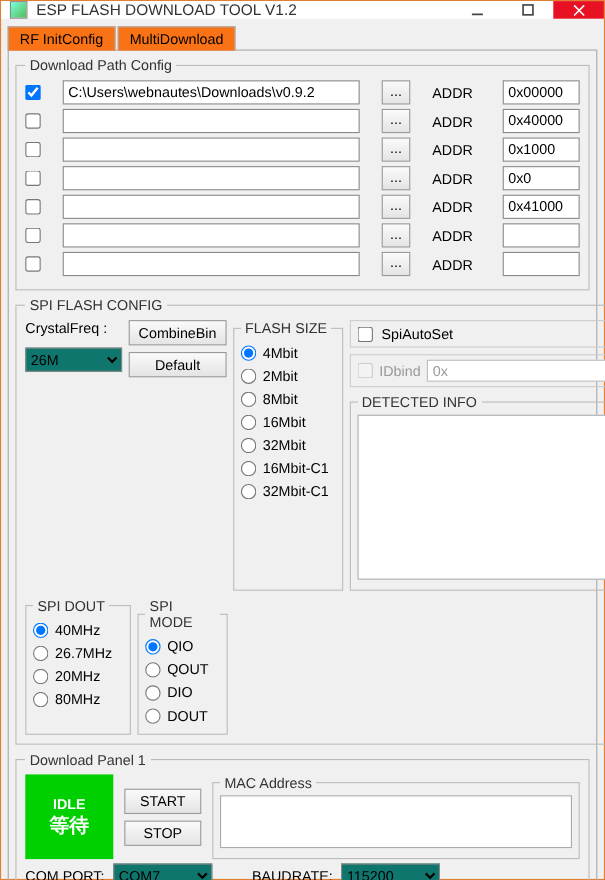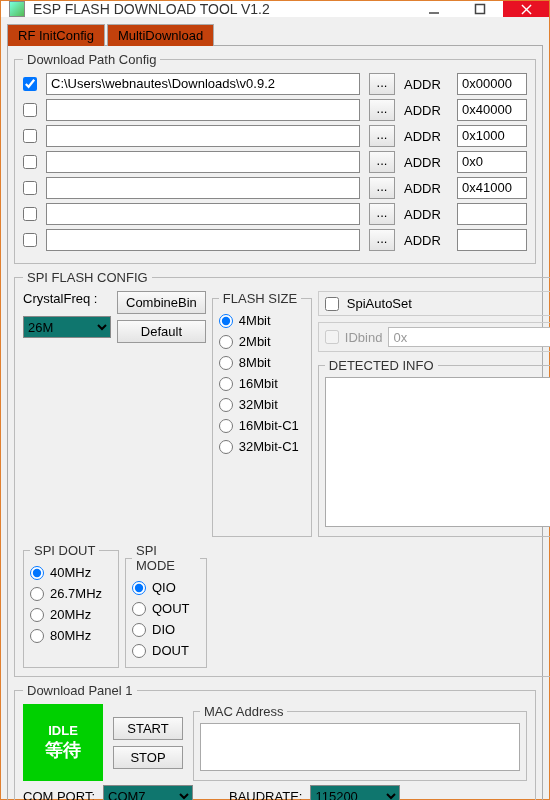--- a/index.html
+++ b/index.html
@@ -8,26 +8,26 @@
   .titlebar { height: 30px; background: #fff; display: flex; align-items: center; }
   .titlebar .icon { width: 16px; height: 16px; margin: 0 8px; border: 1px solid #888; background: linear-gradient(135deg,#7fd,#5b5); }
   .titlebar .title { flex: 1; font-size: 14px; color: #333; }
   .winbtns { display: flex; height: 100%; }
   .winbtn { width: 46px; display:flex; align-items:center; justify-content:center; color:#444; }
   .winbtn svg { width:12px; height:12px; }
   .winbtn.close { background:#e81123; color:#fff; }
   .winbtn.close svg { width:11px; height:11px; }
   .content { flex:1; padding: 6px; }
   .tabs { display:flex; border-bottom:1px solid #aaa; }
-  .tab { padding: 3px 10px; border:1px solid #aaa; border-bottom:none; background:#c2410c; margin-right:2px; position:relative; top:1px; }
+  .tab { padding: 3px 10px; border:1px solid #aaa; border-bottom:none; background:#f97316; margin-right:2px; position:relative; top:1px; }
   .tab.active { background:#f0f0f0; border-bottom:1px solid #f0f0f0; }
   .panel { border:1px solid #aaa; border-top:none; padding:6px 6px 4px 6px; height: calc(100% - 24px); display:flex; flex-direction:column; gap:6px; }
   fieldset { border:1px solid #bbb; margin:0; padding:6px 8px 8px 8px; }
   legend { padding:0 4px; color:#333; }
-  .dlrow { display:flex; align-items:center; gap:9px; margin-bottom:4px;border-radius:10px; }
+  .dlrow { display:flex; align-items:center; gap:20px; margin-bottom:4px;border-radius:10px; }
   .chk { width:16px; height:16px; }
   .pathbox { flex:1; height:22px; border:1px solid #888; background:#fff; padding:2px 4px; overflow:hidden; white-space:nowrap; }
   .browse { width:26px; height:22px; border:1px solid #999; background:linear-gradient(#fafafa,#e4e4e4); text-align:center; line-height:18px; }
   .addrlbl { width:44px; text-align:left; }
   .addrbox { width:70px; height:22px; border:1px solid #888; background:#fff; padding:2px 4px; }
   .col { display:flex; flex-direction:column; gap:6px; }
   .btn { border:1px solid #999; background:linear-gradient(#fafafa,#e4e4e4); padding:3px 8px; text-align:center; }
   select.sel { border:1px solid #888; background:#0f766e; height:22px; }
   .flashrow { display:flex; gap:6px; }
   .radio-col label, .chk-row label { display:flex; align-items:center; gap:6px; margin:3px 0; white-space:nowrap; }

